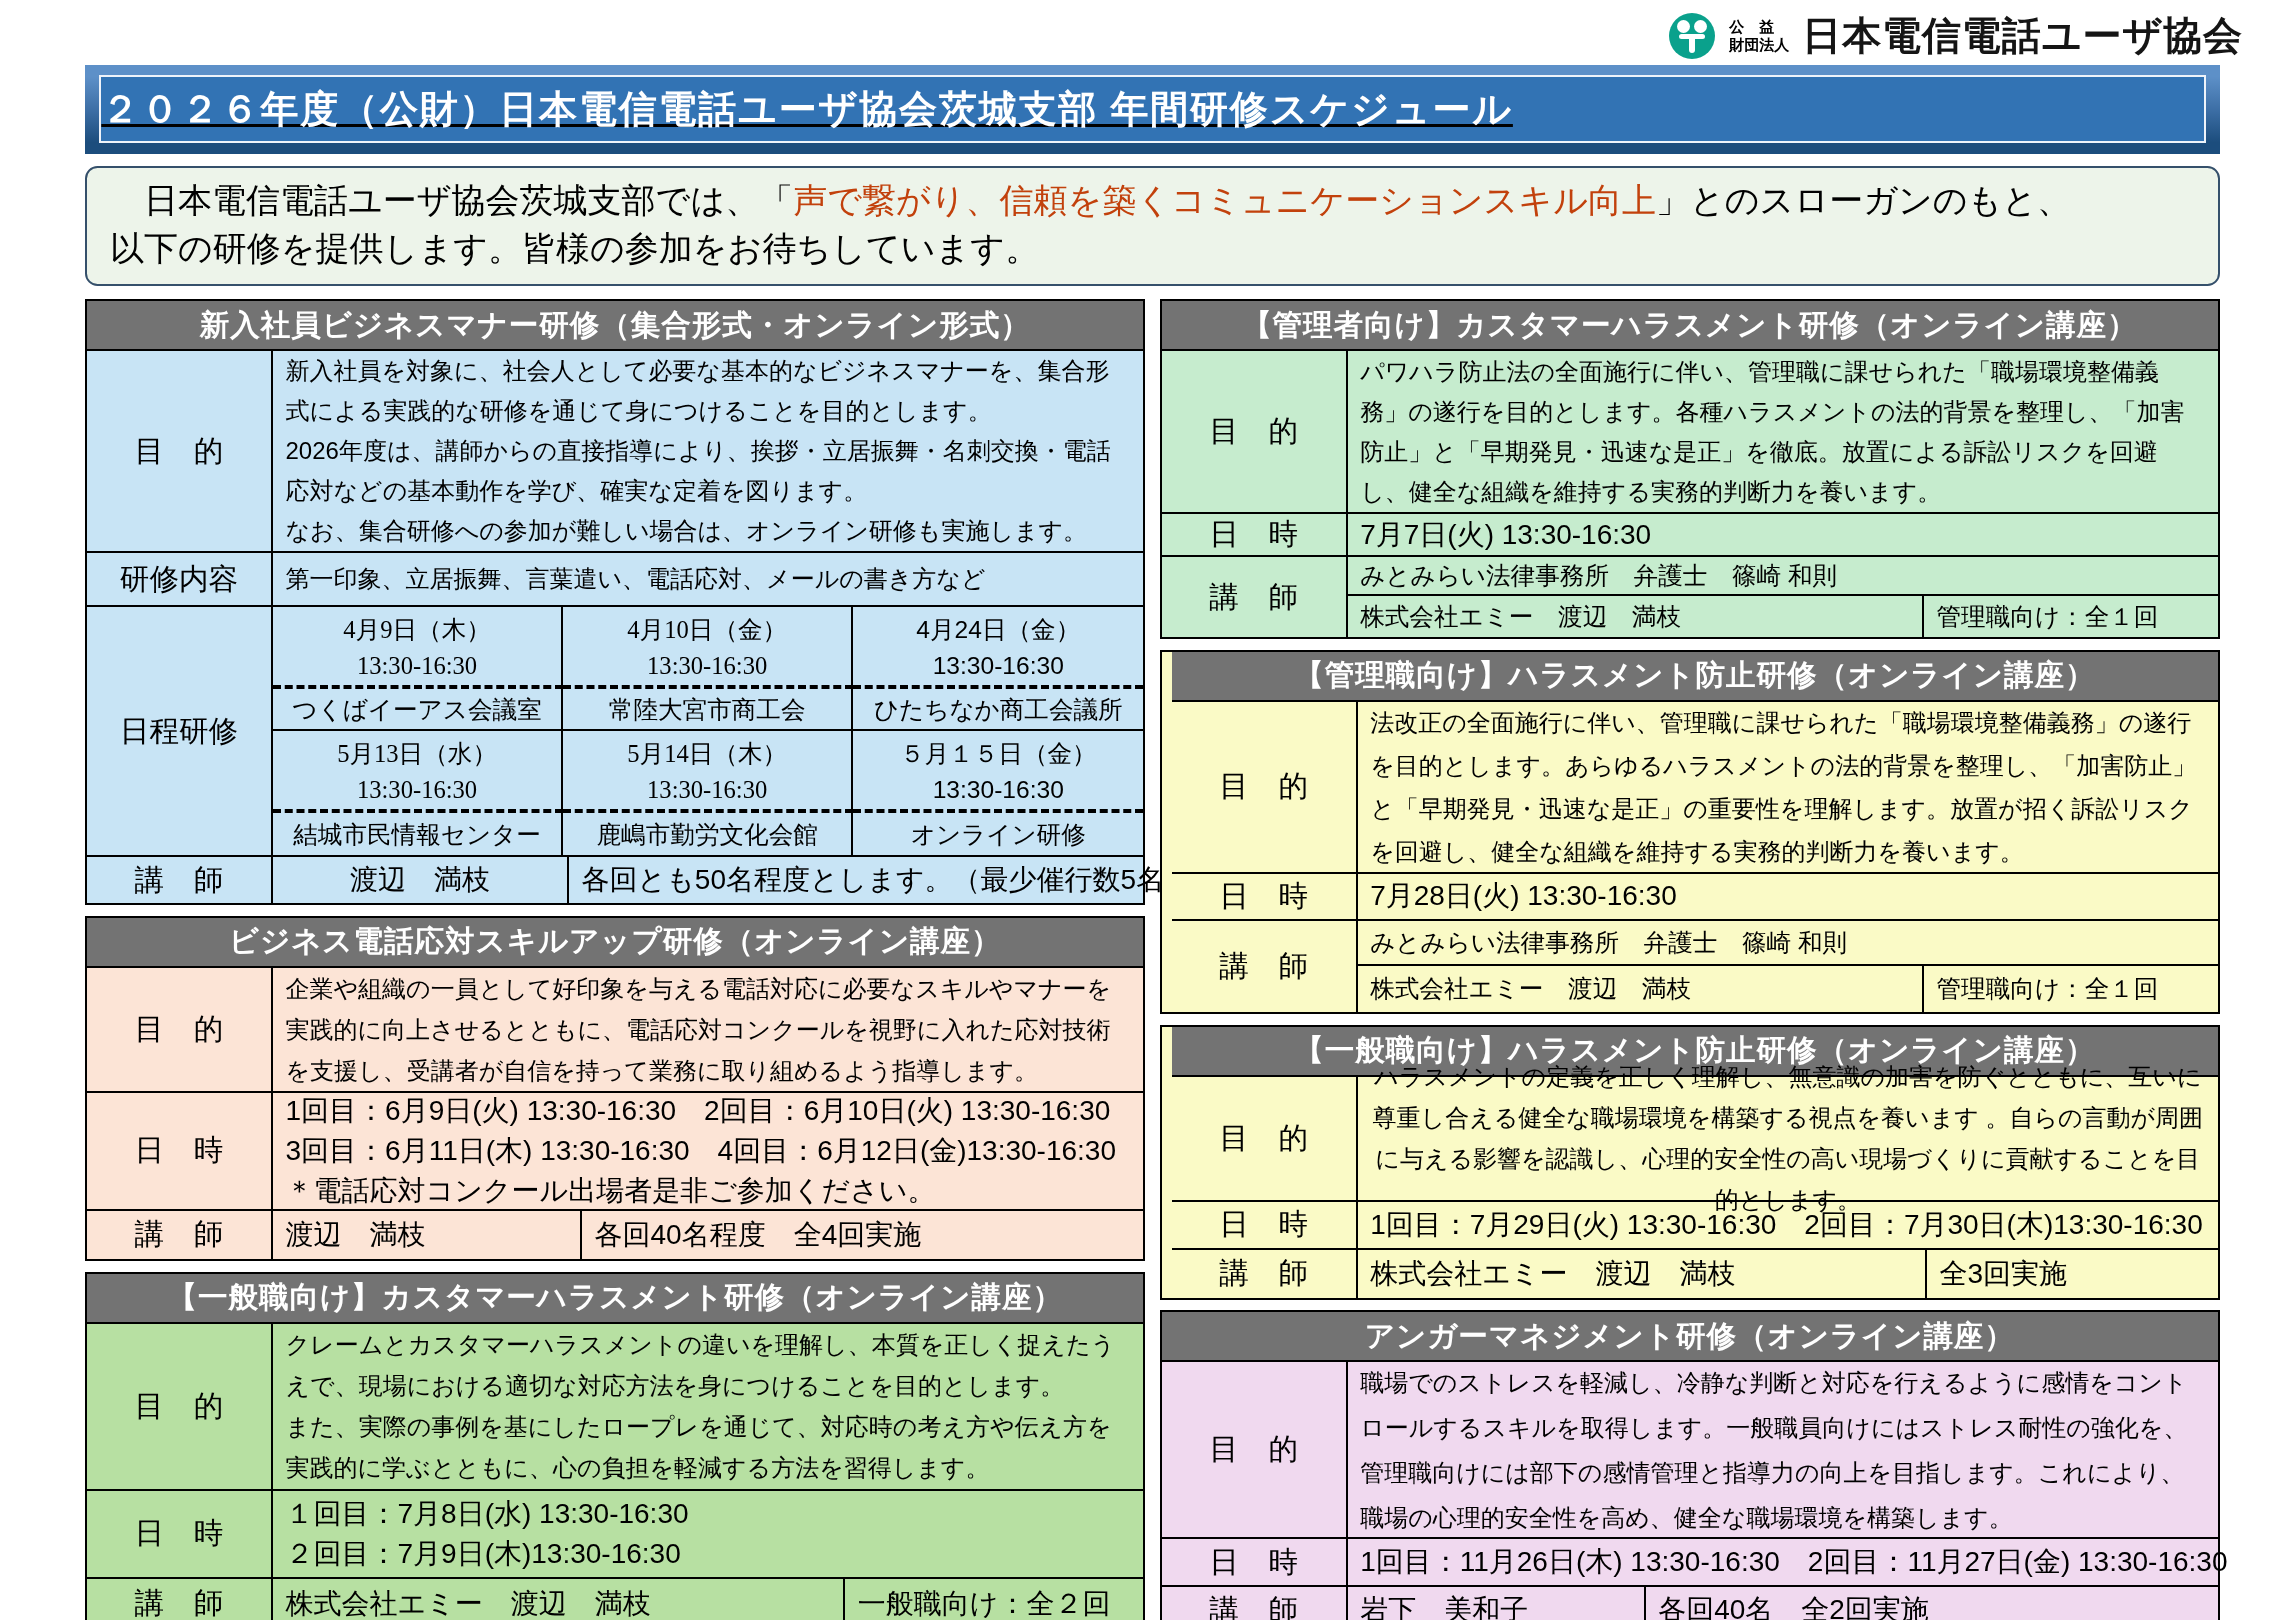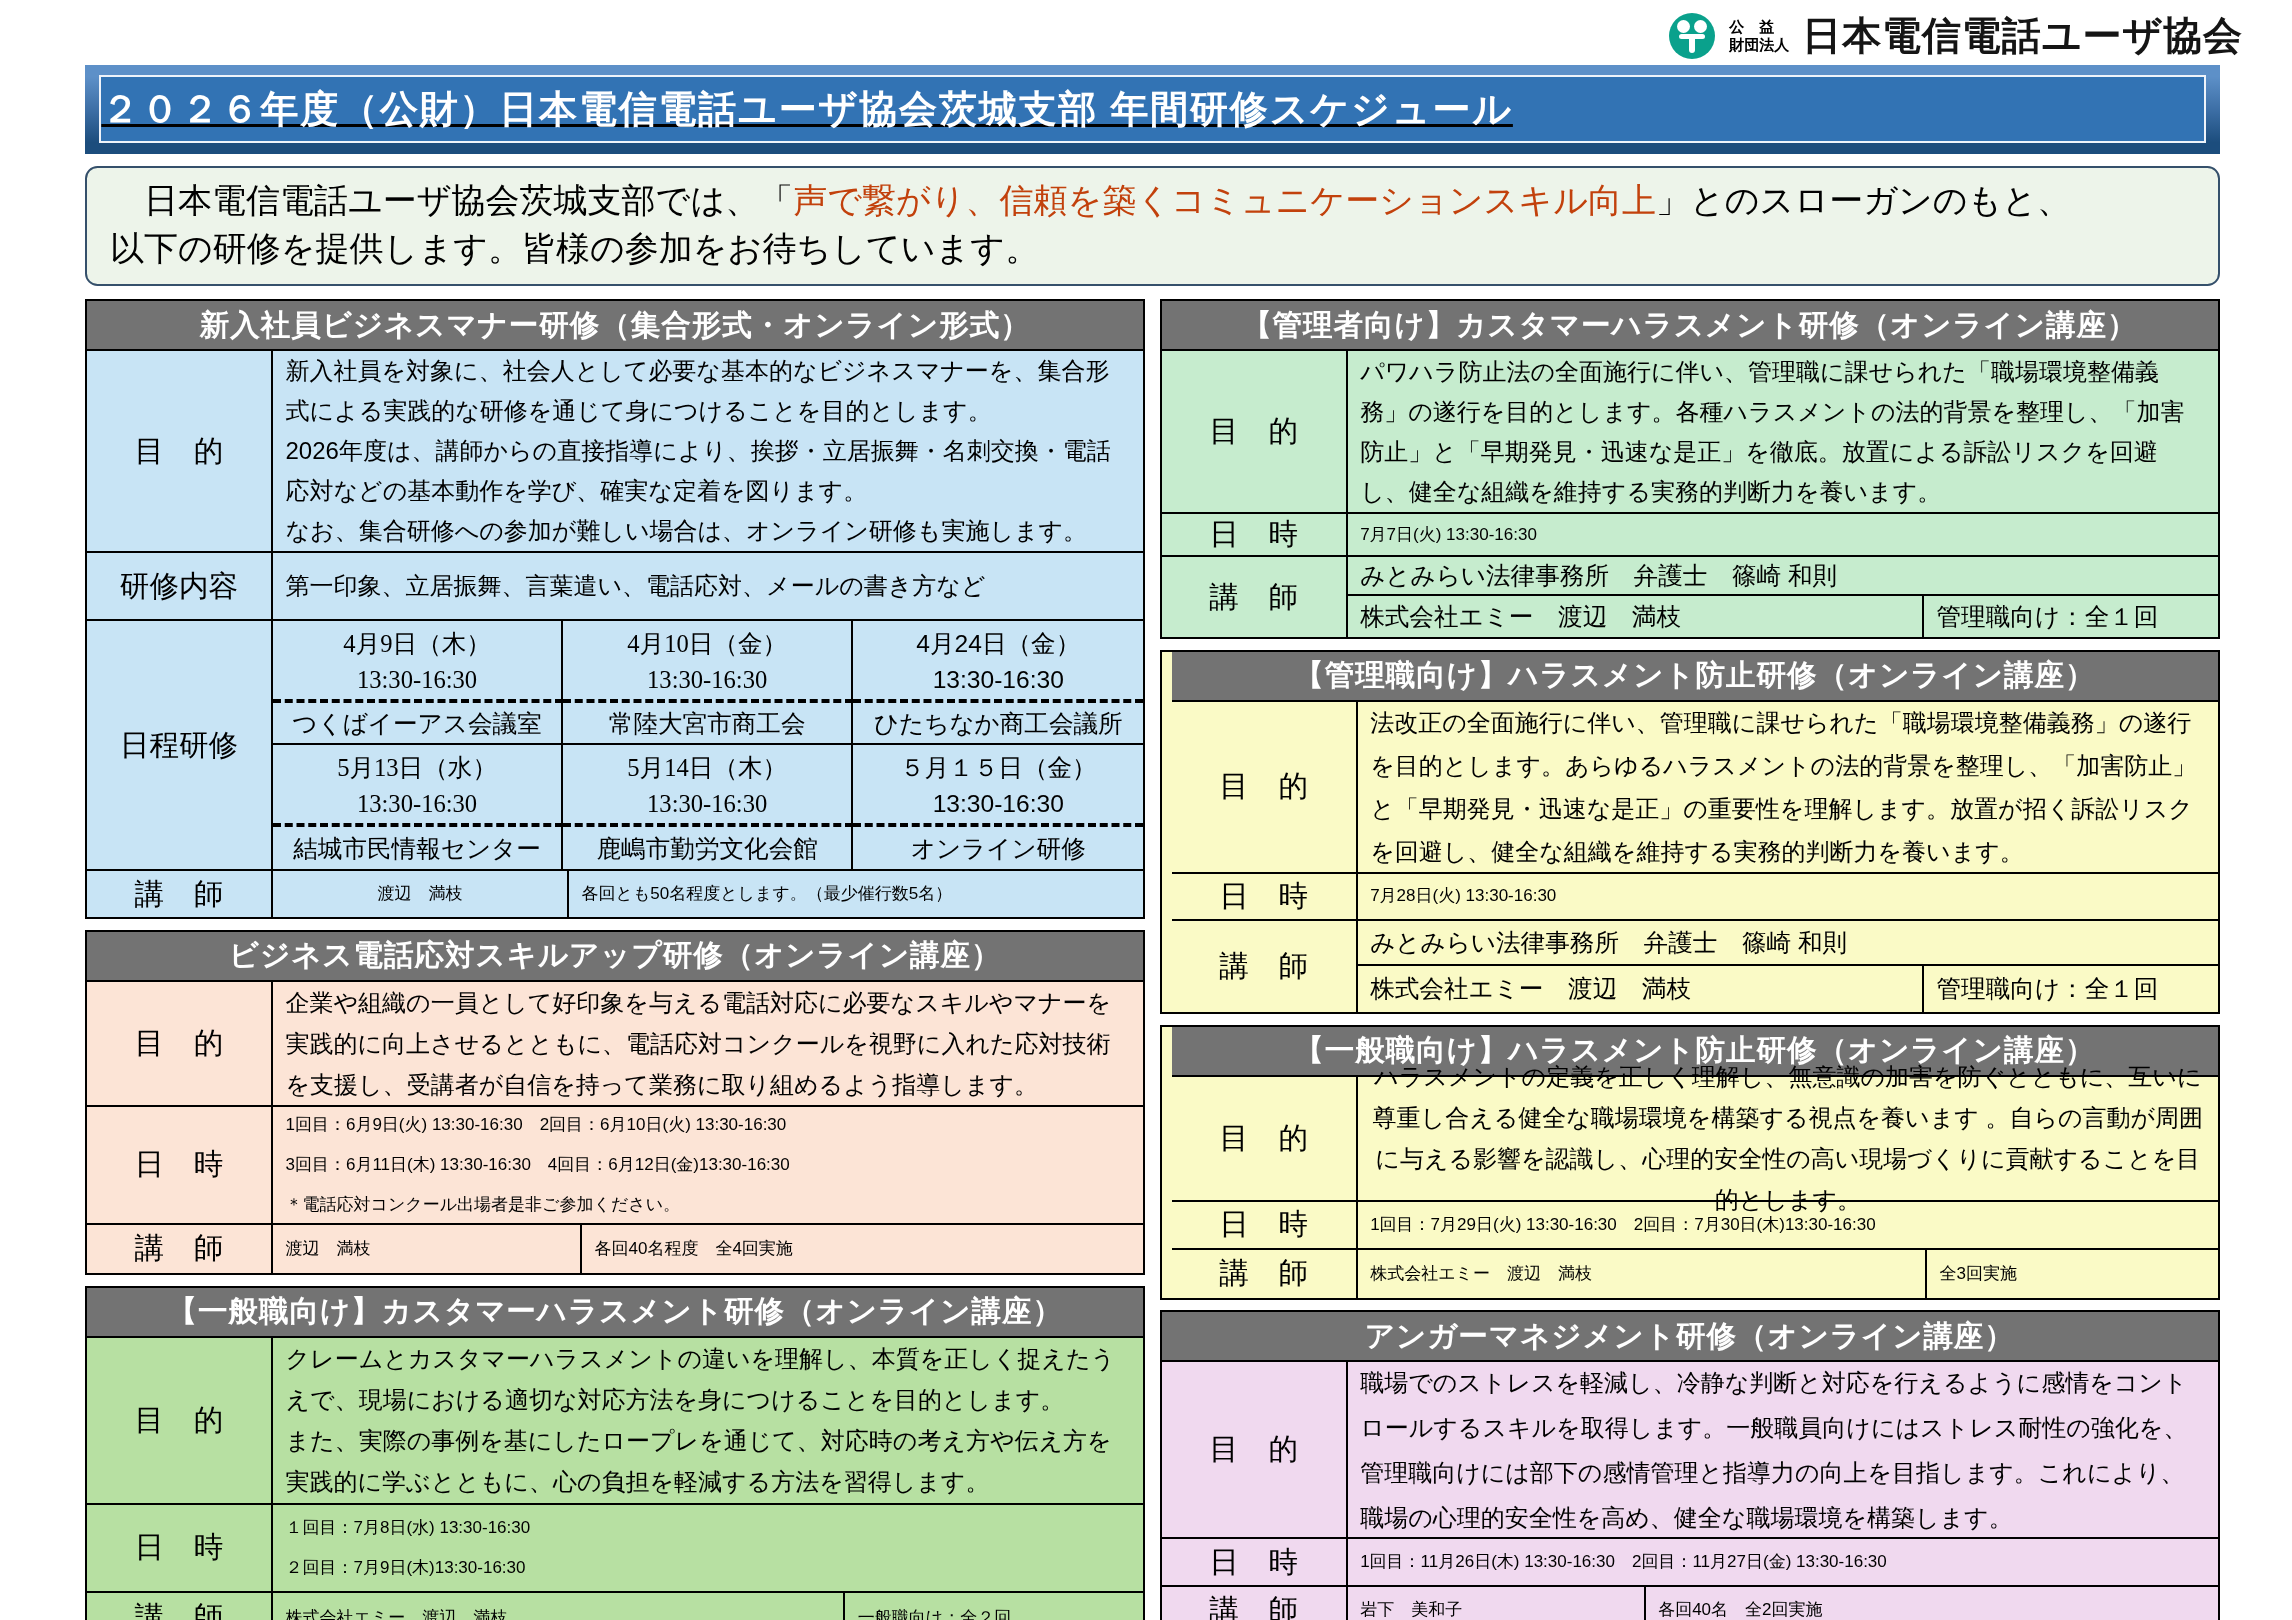--- a/index.html
+++ b/index.html
@@ -42,21 +42,21 @@
   }
   .c-row { display:flex; align-items:stretch; border-top:2.7px solid #000; box-sizing:border-box; }
   .c-label { flex:0 0 184px; font-size:29.6px; display:flex; align-items:center; justify-content:center; }
   .c-cell {
     flex:1 1 auto; min-width:0; border-left:2.7px solid #000; font-size:24px; line-height:40px;
     padding:5.4px 12.5px; display:flex; align-items:center; white-space:pre-line; box-sizing:border-box;
   }
   .center { justify-content:center; text-align:center; }
   .txt-center { text-align:center; justify-content:center; }
   .lh46 { line-height:41px; } .lh48 { line-height:43px; } .lh50 { line-height:45px; }
-  .fs27 { font-size:17px; white-space:nowrap; }
+  .fs27 { font-size:28px; white-space:nowrap; }
   
   .sched { flex:1 1 auto; min-width:0; border-left:2.7px solid #000; display:grid; grid-template-columns:1fr 1fr 1fr; }
   .sched > div { box-sizing:border-box; }
   .sd { height:82px; display:flex; flex-direction:column; justify-content:space-evenly; align-items:center; font-size:24.6px; border-bottom:4.5px dashed #000; }
   .sv { height:42px; display:flex; align-items:center; justify-content:center; font-size:24.6px; border-bottom:2.7px solid #000; }
   .sched > div:not(:nth-child(3n)) { border-right:2.7px solid #000;font-family:Liberation Serif, serif; }
   .sched > div:nth-child(n+10) { border-bottom:none; }
   
   .instr { flex:1 1 auto; min-width:0; border-left:2.7px solid #000; display:flex; flex-direction:column; }
   .instr-top { display:flex; align-items:center; padding:0 12.5px; font-size:24.6px; border-bottom:2.7px solid #000; box-sizing:border-box; }
@@ -111,21 +111,21 @@
     <div class="col">
 
       <section class="course bg-blue">
         <div class="c-header">新入社員ビジネスマナー研修（集合形式・オンライン形式）</div>
         <div class="c-row" style="height:202px">
           <div class="c-label">目　的</div>
           <div class="c-cell">新入社員を対象に、社会人として必要な基本的なビジネスマナーを、集合形式による実践的な研修を通じて身につけることを目的とします。
 2026年度は、講師からの直接指導により、挨拶・立居振舞・名刺交換・電話応対などの基本動作を学び、確実な定着を図ります。
 なお、集合研修への参加が難しい場合は、オンライン研修も実施します。</div>
         </div>
-        <div class="c-row" style="height:68px">
+        <div class="c-row" style="height:54px">
           <div class="c-label">研修内容</div>
           <div class="c-cell">第一印象、立居振舞、言葉遣い、電話応対、メールの書き方など</div>
         </div>
         <div class="c-row">
           <div class="c-label">日程研修</div>
           <div class="sched">
             <div class="sd">
                 <span>4月9日（木）</span>
                 <span>13:30-16:30</span>
               </div>

